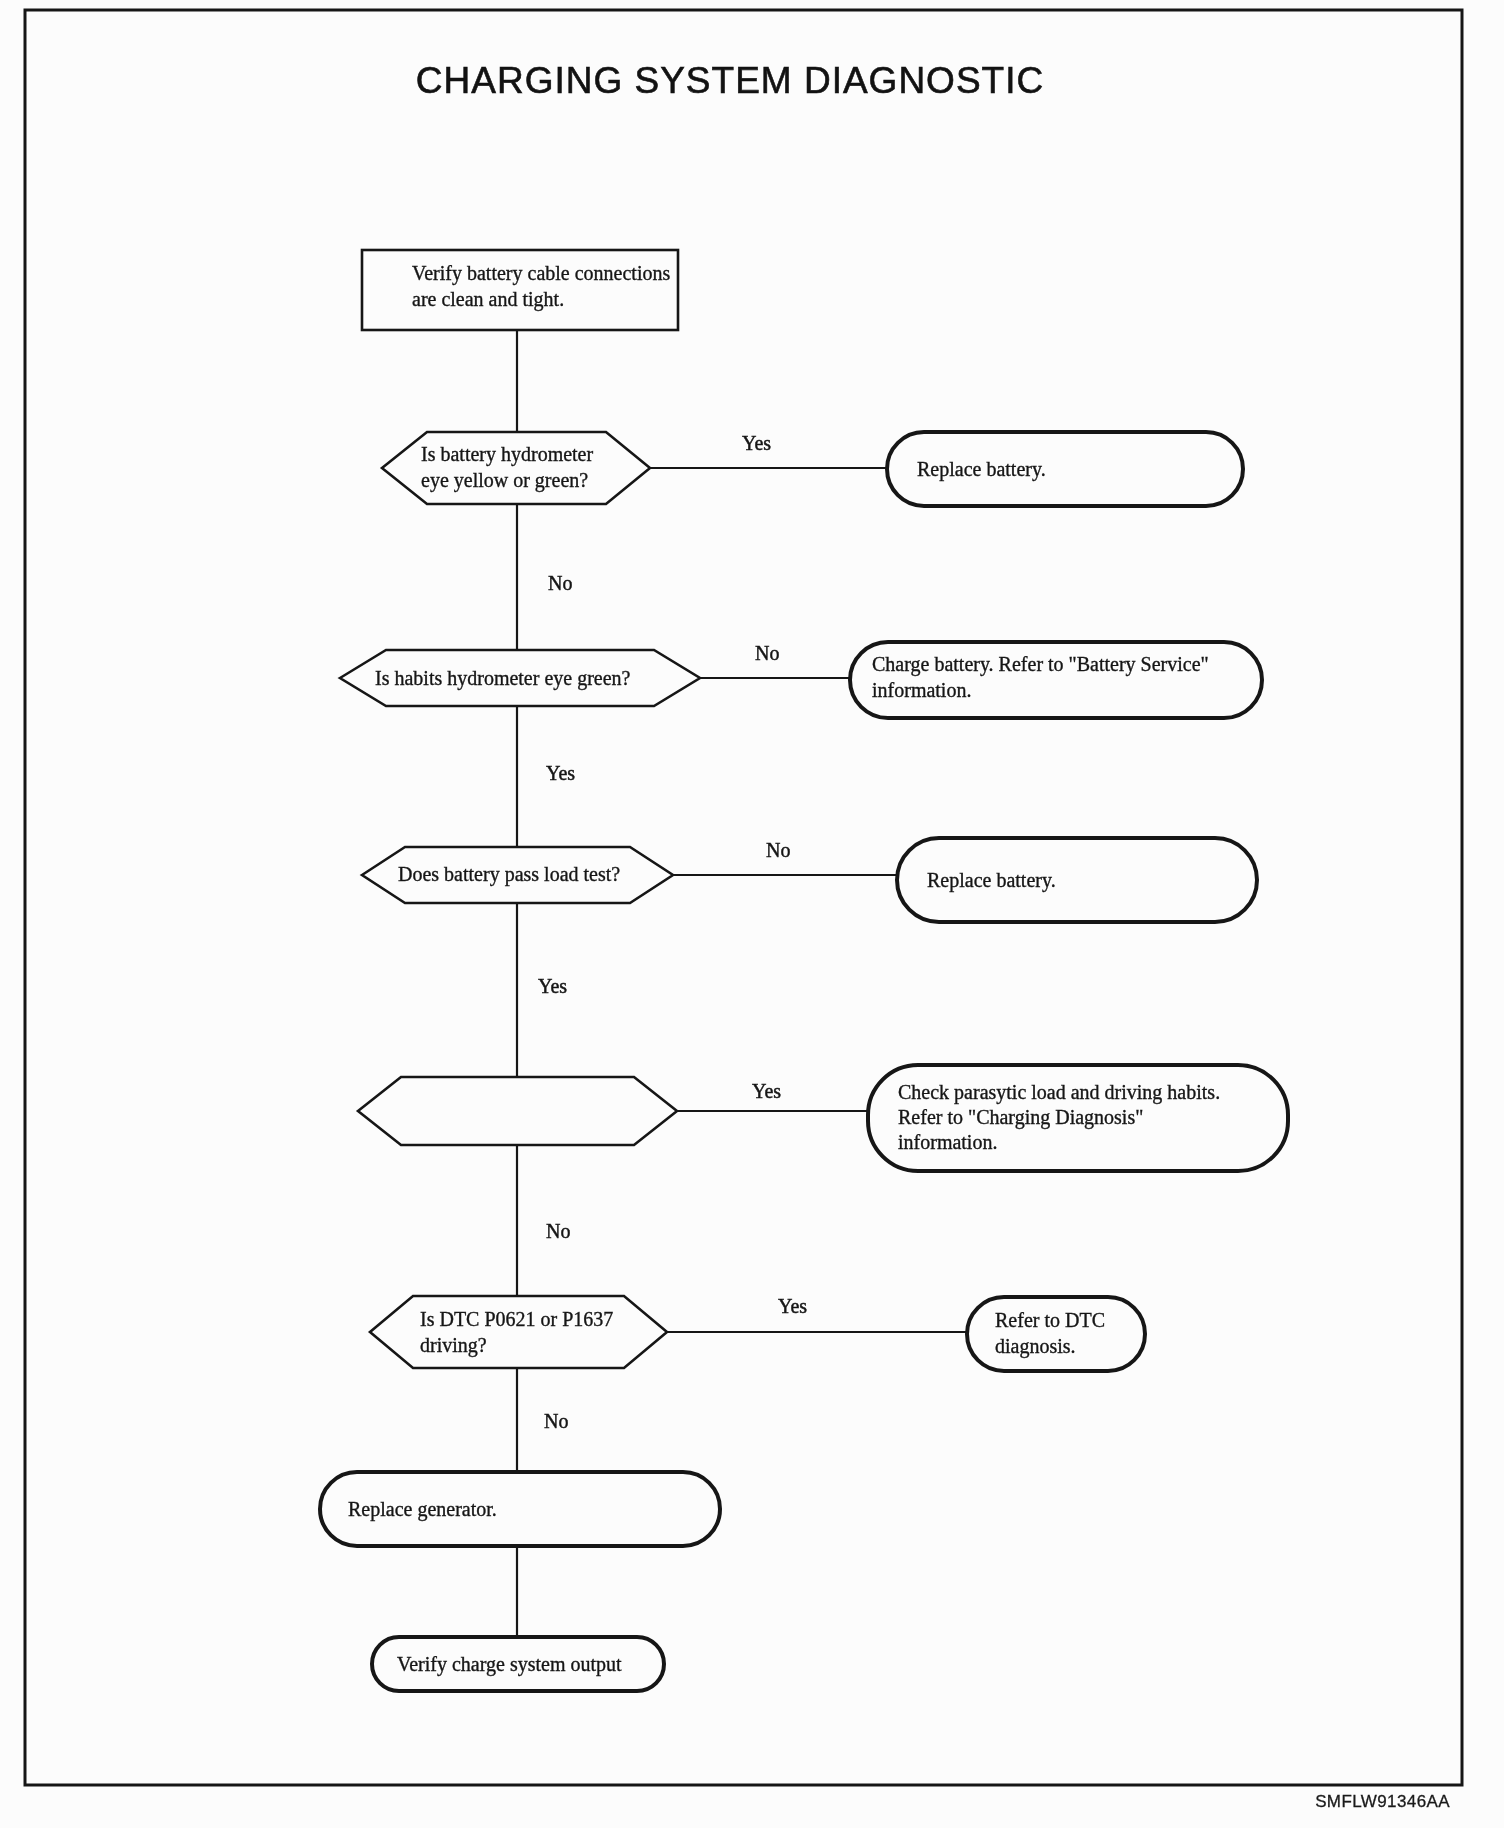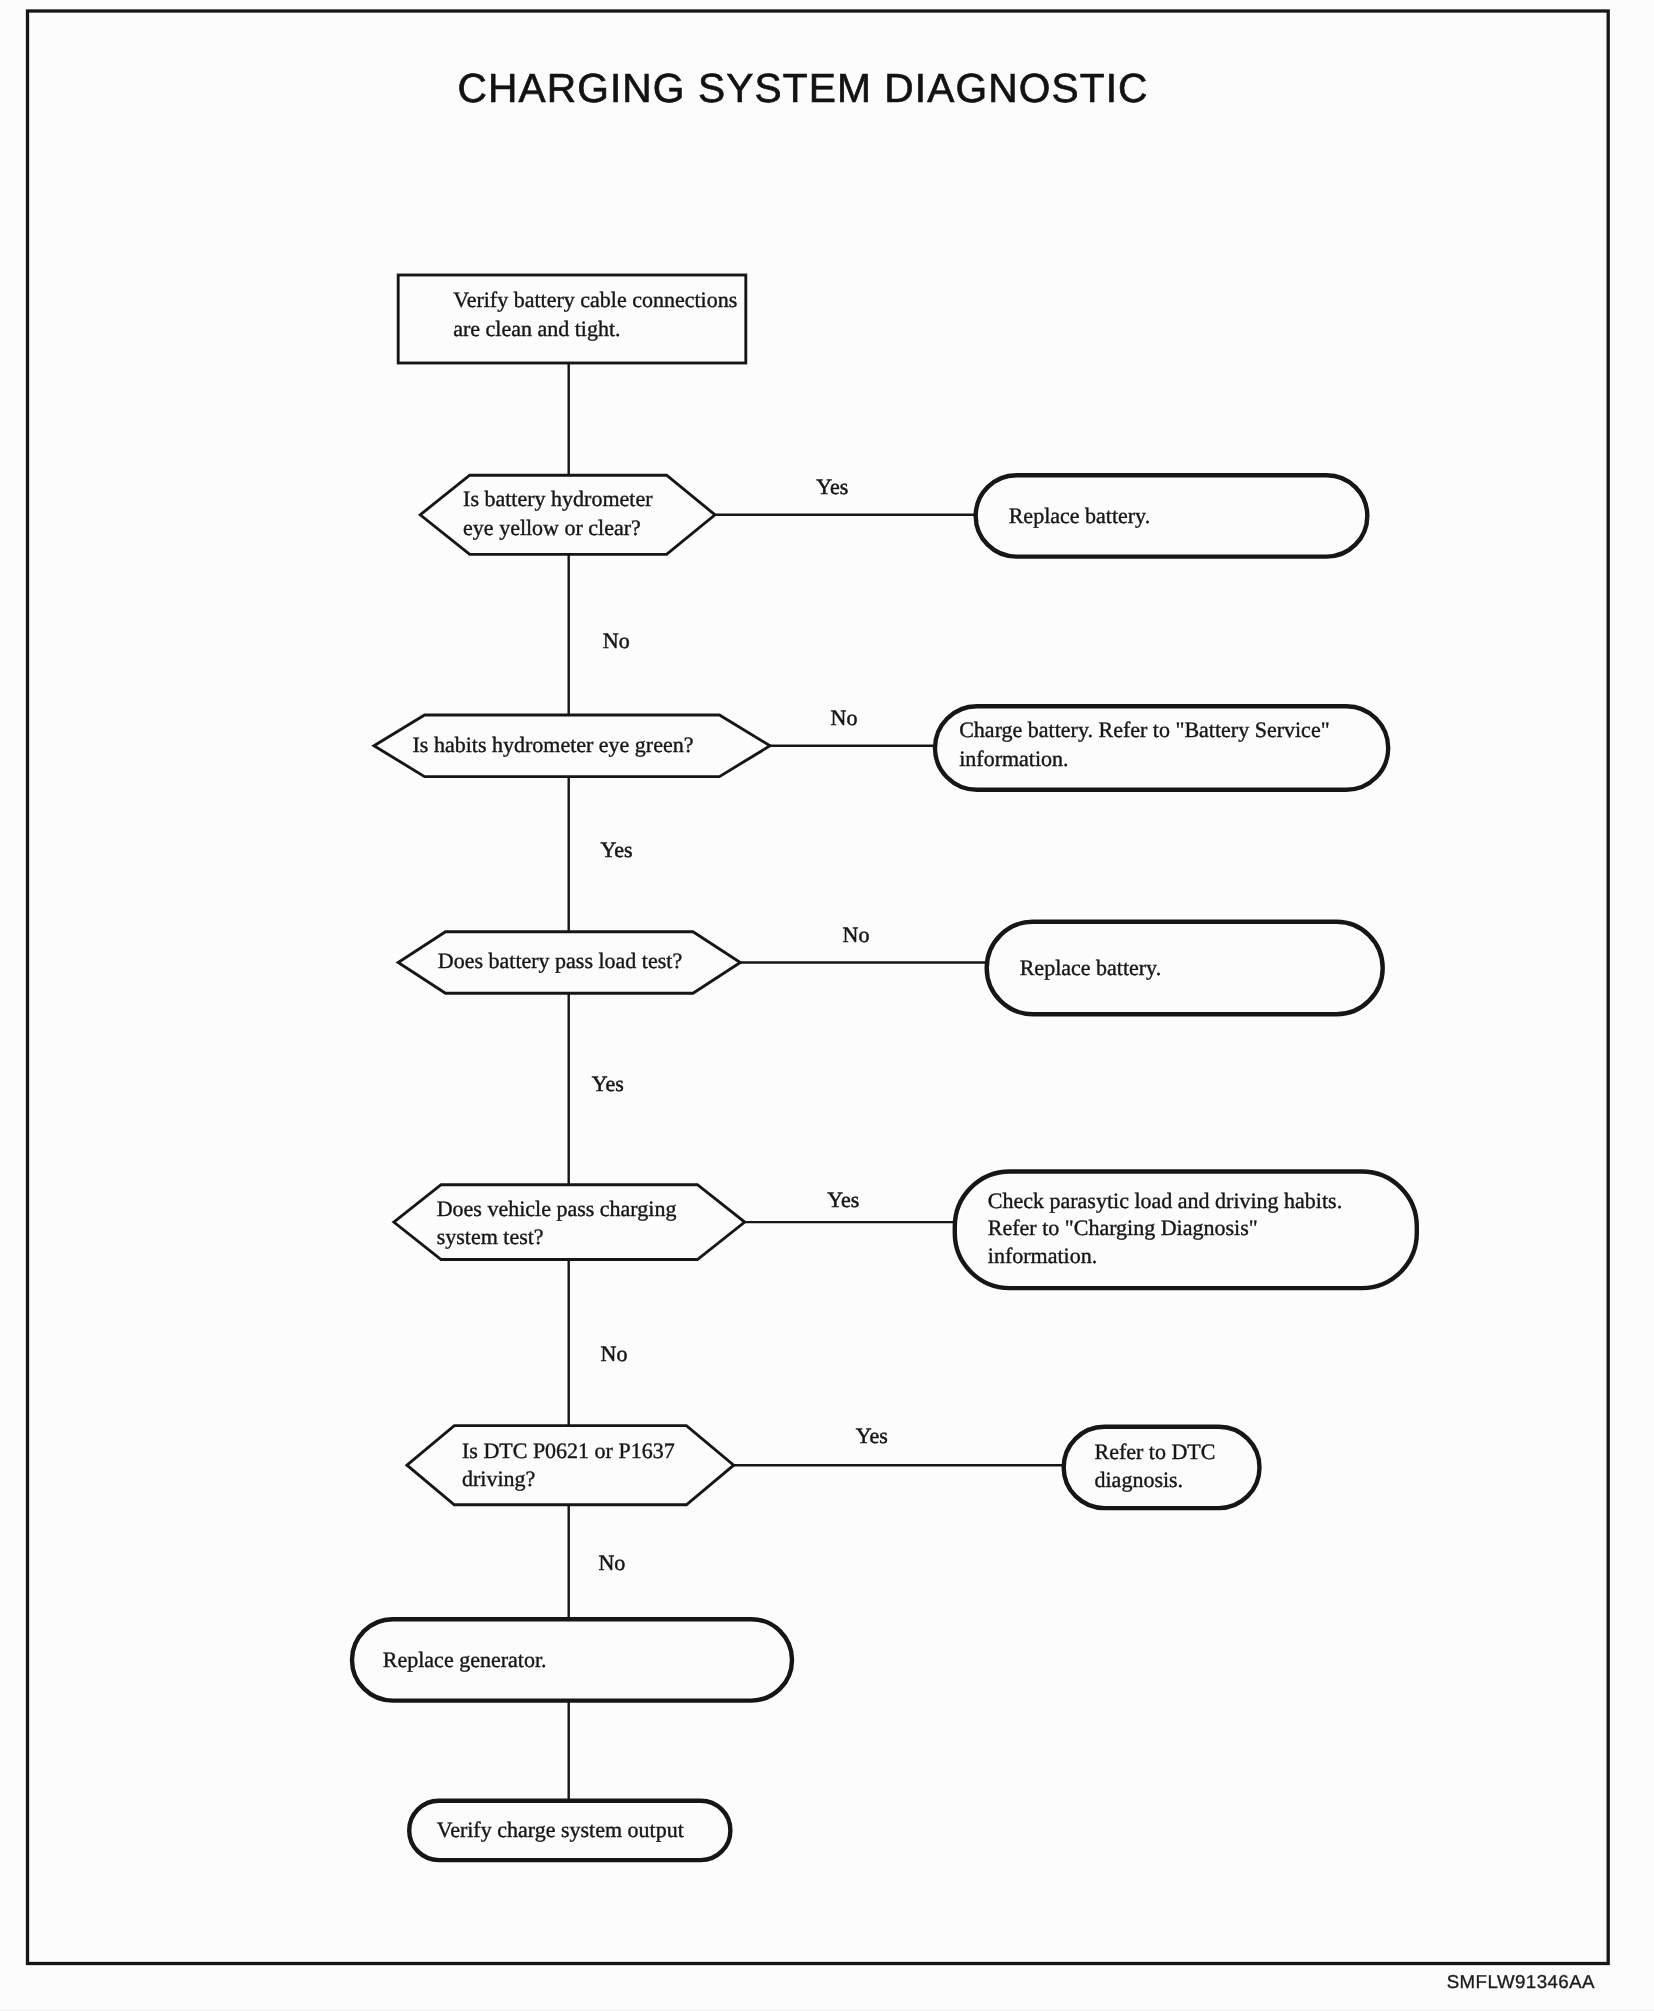--- a/index.html
+++ b/index.html
@@ -98,21 +98,21 @@
 
   <div class="page-title">CHARGING SYSTEM DIAGNOSTIC</div>
 
   <div class="txt" style="left:376px;top:260px;margin-left:36px;">
     <span>Verify battery cable connections</span>
     <span>are clean and tight.</span>
   </div>
 
   <div class="txt" style="left:421px;top:441px;">
     <span>Is battery hydrometer</span>
-    <span>eye yellow or clear?</span>
+    <span>eye yellow or green?</span>
   </div>
   <div class="lbl" style="left:742px;top:432px;">Yes</div>
   <div class="txt vcenter" style="left:917px;top:432px;height:74px;">
     <span>Replace battery.</span>
   </div>
   <div class="lbl" style="left:548px;top:572px;">No</div>
 
   <div class="txt" style="left:375px;top:665px;">
     <span>Is habits hydrometer eye green?</span>
   </div>
@@ -125,24 +125,20 @@
 
   <div class="txt" style="left:398px;top:861px;">
     <span>Does battery pass load test?</span>
   </div>
   <div class="lbl" style="left:766px;top:839px;">No</div>
   <div class="txt vcenter" style="left:927px;top:838px;height:84px;">
     <span>Replace battery.</span>
   </div>
   <div class="lbl" style="left:538px;top:975px;">Yes</div>
 
-  <div class="txt" style="left:397px;top:1086px;">
-    <span>Does vehicle pass charging</span>
-    <span>system test?</span>
-  </div>
   <div class="lbl" style="left:752px;top:1080px;">Yes</div>
   <div class="txt" style="left:898px;top:1080px;line-height:25px;">
     <span>Check parasytic load and driving habits.</span>
     <span>Refer to "Charging Diagnosis"</span>
     <span>information.</span>
   </div>
   <div class="lbl" style="left:546px;top:1220px;">No</div>
 
   <div class="txt" style="left:420px;top:1306px;">
     <span>Is DTC P0621 or P1637</span>

